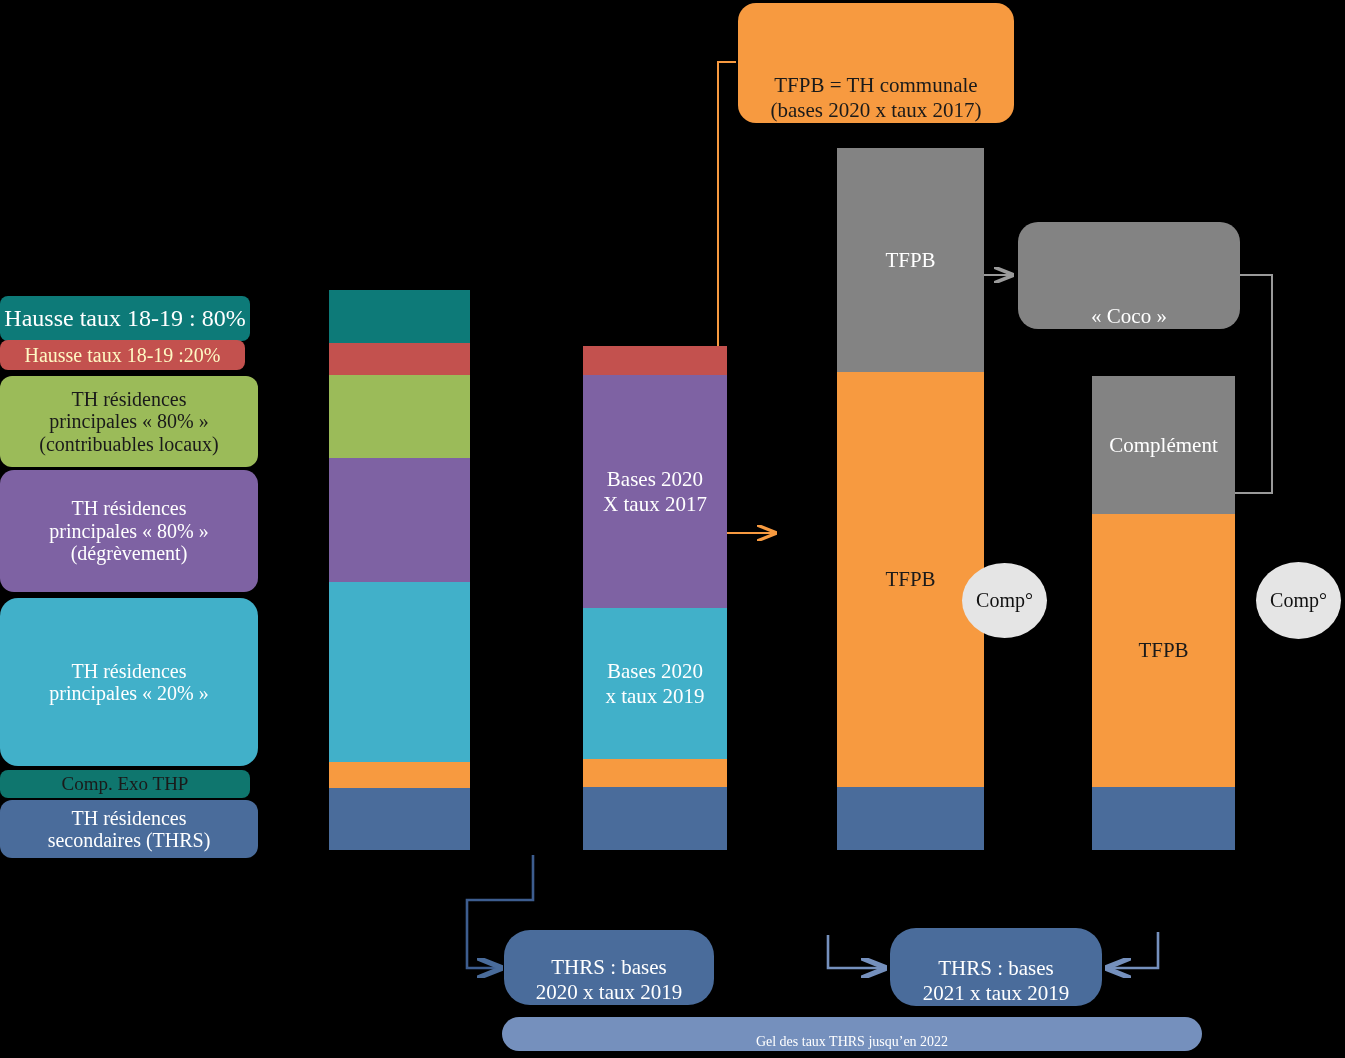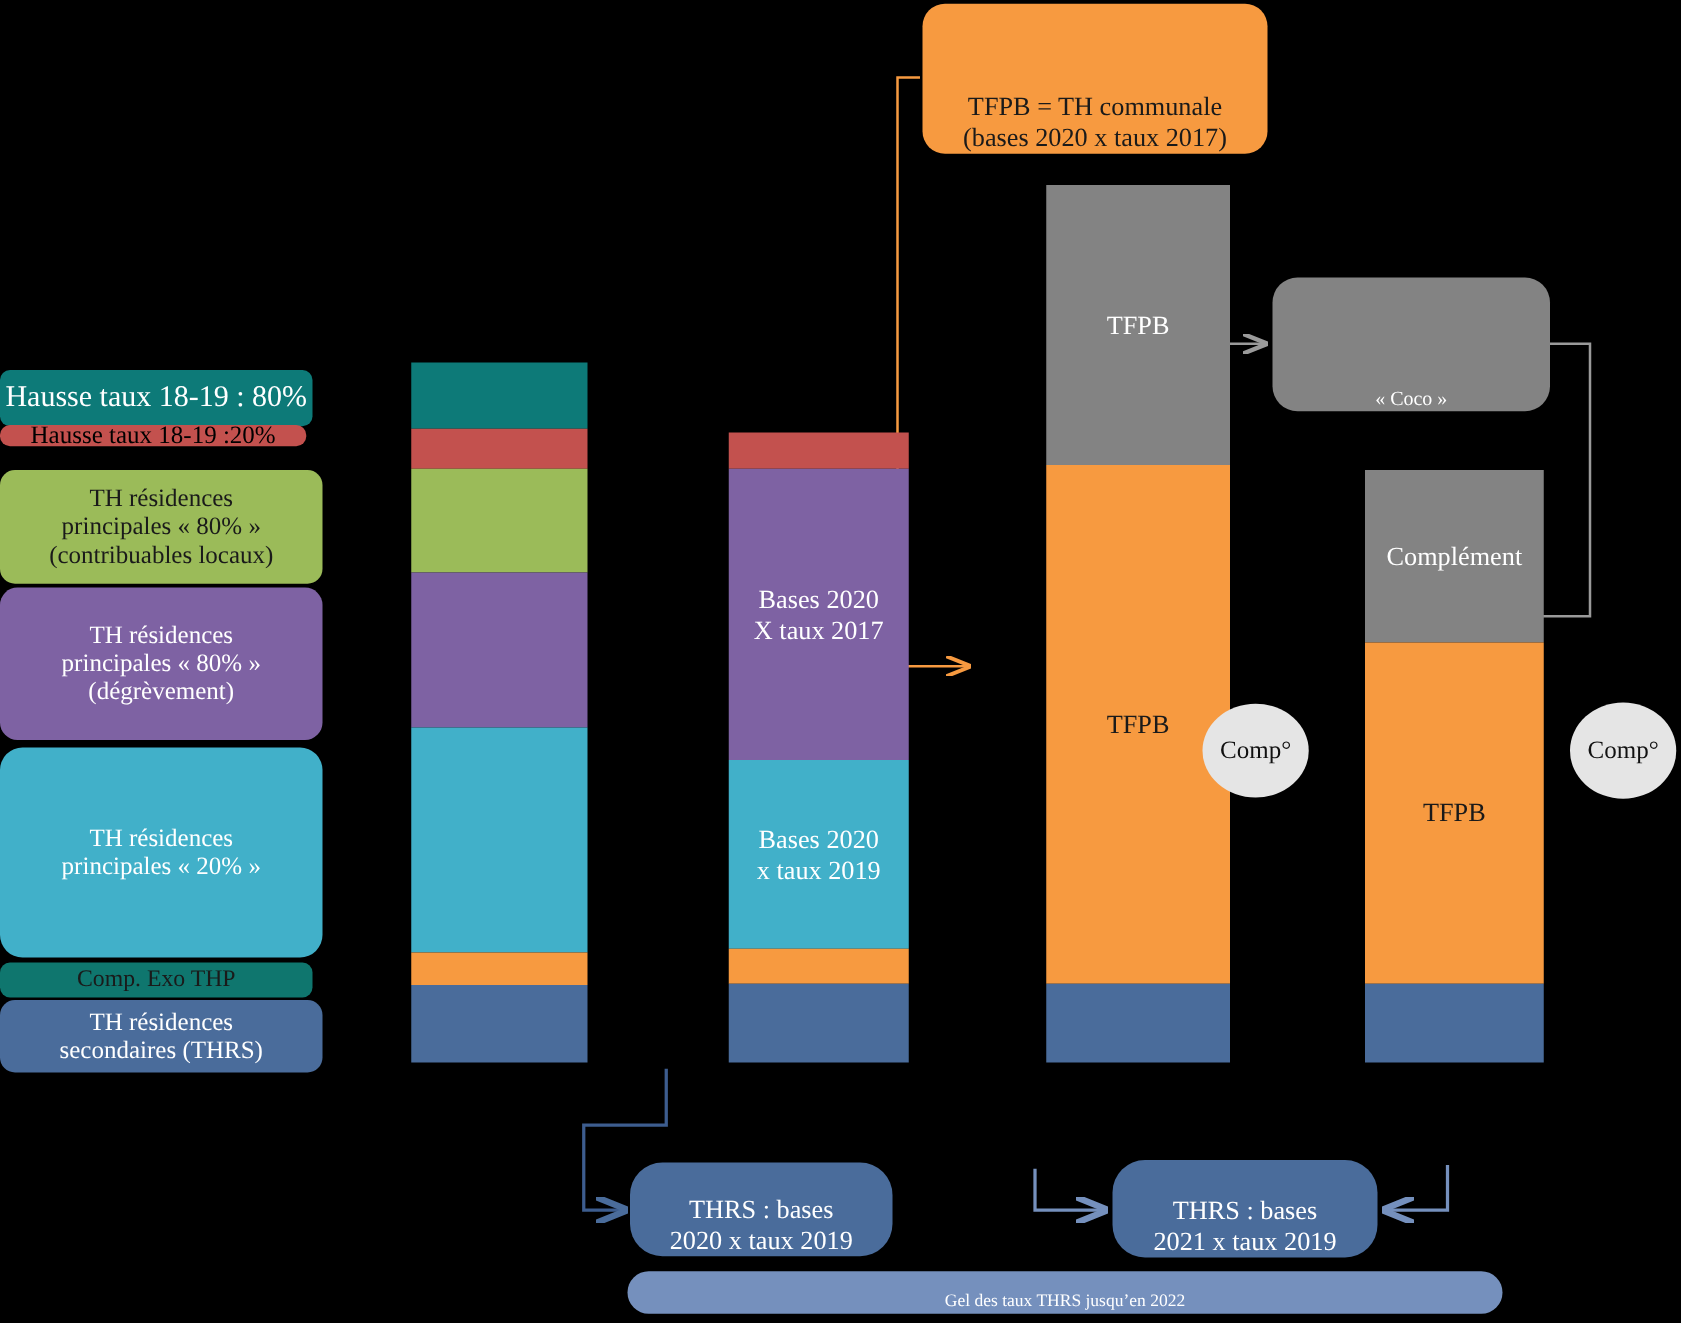--- a/index.html
+++ b/index.html
@@ -59,22 +59,22 @@
     <path d="M828,935 L828,968 L884,968" fill="none" stroke="#7590bd" stroke-width="2.6" marker-end="url(#ah-blue2)"></path>
 
     <path d="M1158,932 L1158,968 L1108,968" fill="none" stroke="#7590bd" stroke-width="2.6" marker-end="url(#ah-blue2)"></path>
   </svg>
 
   <div class="pill" style="left:0;top:296;left:0px;top:296px;width:250px;height:45px;background:#0d7a78;
               border-radius:8px;color:#fff;font-size:24px;">
     <span>Hausse taux 18-19 : 80%</span>
   </div>
 
-  <div class="pill" style="left:0px;top:340px;width:245px;height:17px;background:#c3514e;
-              border-radius:8px;color:#000000;font-size:20px;align-items:center;">
+  <div class="pill" style="left:0px;top:340px;width:245px;height:30px;background:#c3514e;
+              border-radius:8px;color:#fef9c3;font-size:20px;align-items:center;">
     <span>Hausse taux 18-19 :20%</span>
   </div>
 
   <div class="pill" style="left:0px;top:376px;width:258px;height:91px;background:#9bbb59;
               border-radius:12px;color:#1a1a1a;font-size:20px;white-space:pre-line;">
     <span>TH résidences
 principales « 80% »
 (contribuables locaux)</span>
   </div>
 
@@ -146,21 +146,21 @@
     <div class="seg" style="top:411px;height:63px;background:#4a6c9b;"></div>
   </div>
 
   <div class="rbox" style="left:738px;top:3px;width:276px;height:120px;background:#f79a40;border-radius:18px;
               color:#1a1a1a;font-size:21px;white-space:pre-line;">
     <span>TFPB = TH communale
 (bases 2020 x taux 2017)</span>
   </div>
 
   <div class="rbox" style="left:1018px;top:222px;width:222px;height:107px;background:#838383;border-radius:20px;
-              color:#fff;font-size:16px;">
+              color:#fff;font-size:21px;">
     <span>« Coco »</span>
   </div>
 
   <div class="oval" style="left:962px;top:563px;width:85px;height:75px;font-size:20px;">
     <span>Comp°</span>
   </div>
 
   <div class="oval" style="left:1256px;top:562px;width:85px;height:77px;font-size:20px;">
     <span>Comp°</span>
   </div>

